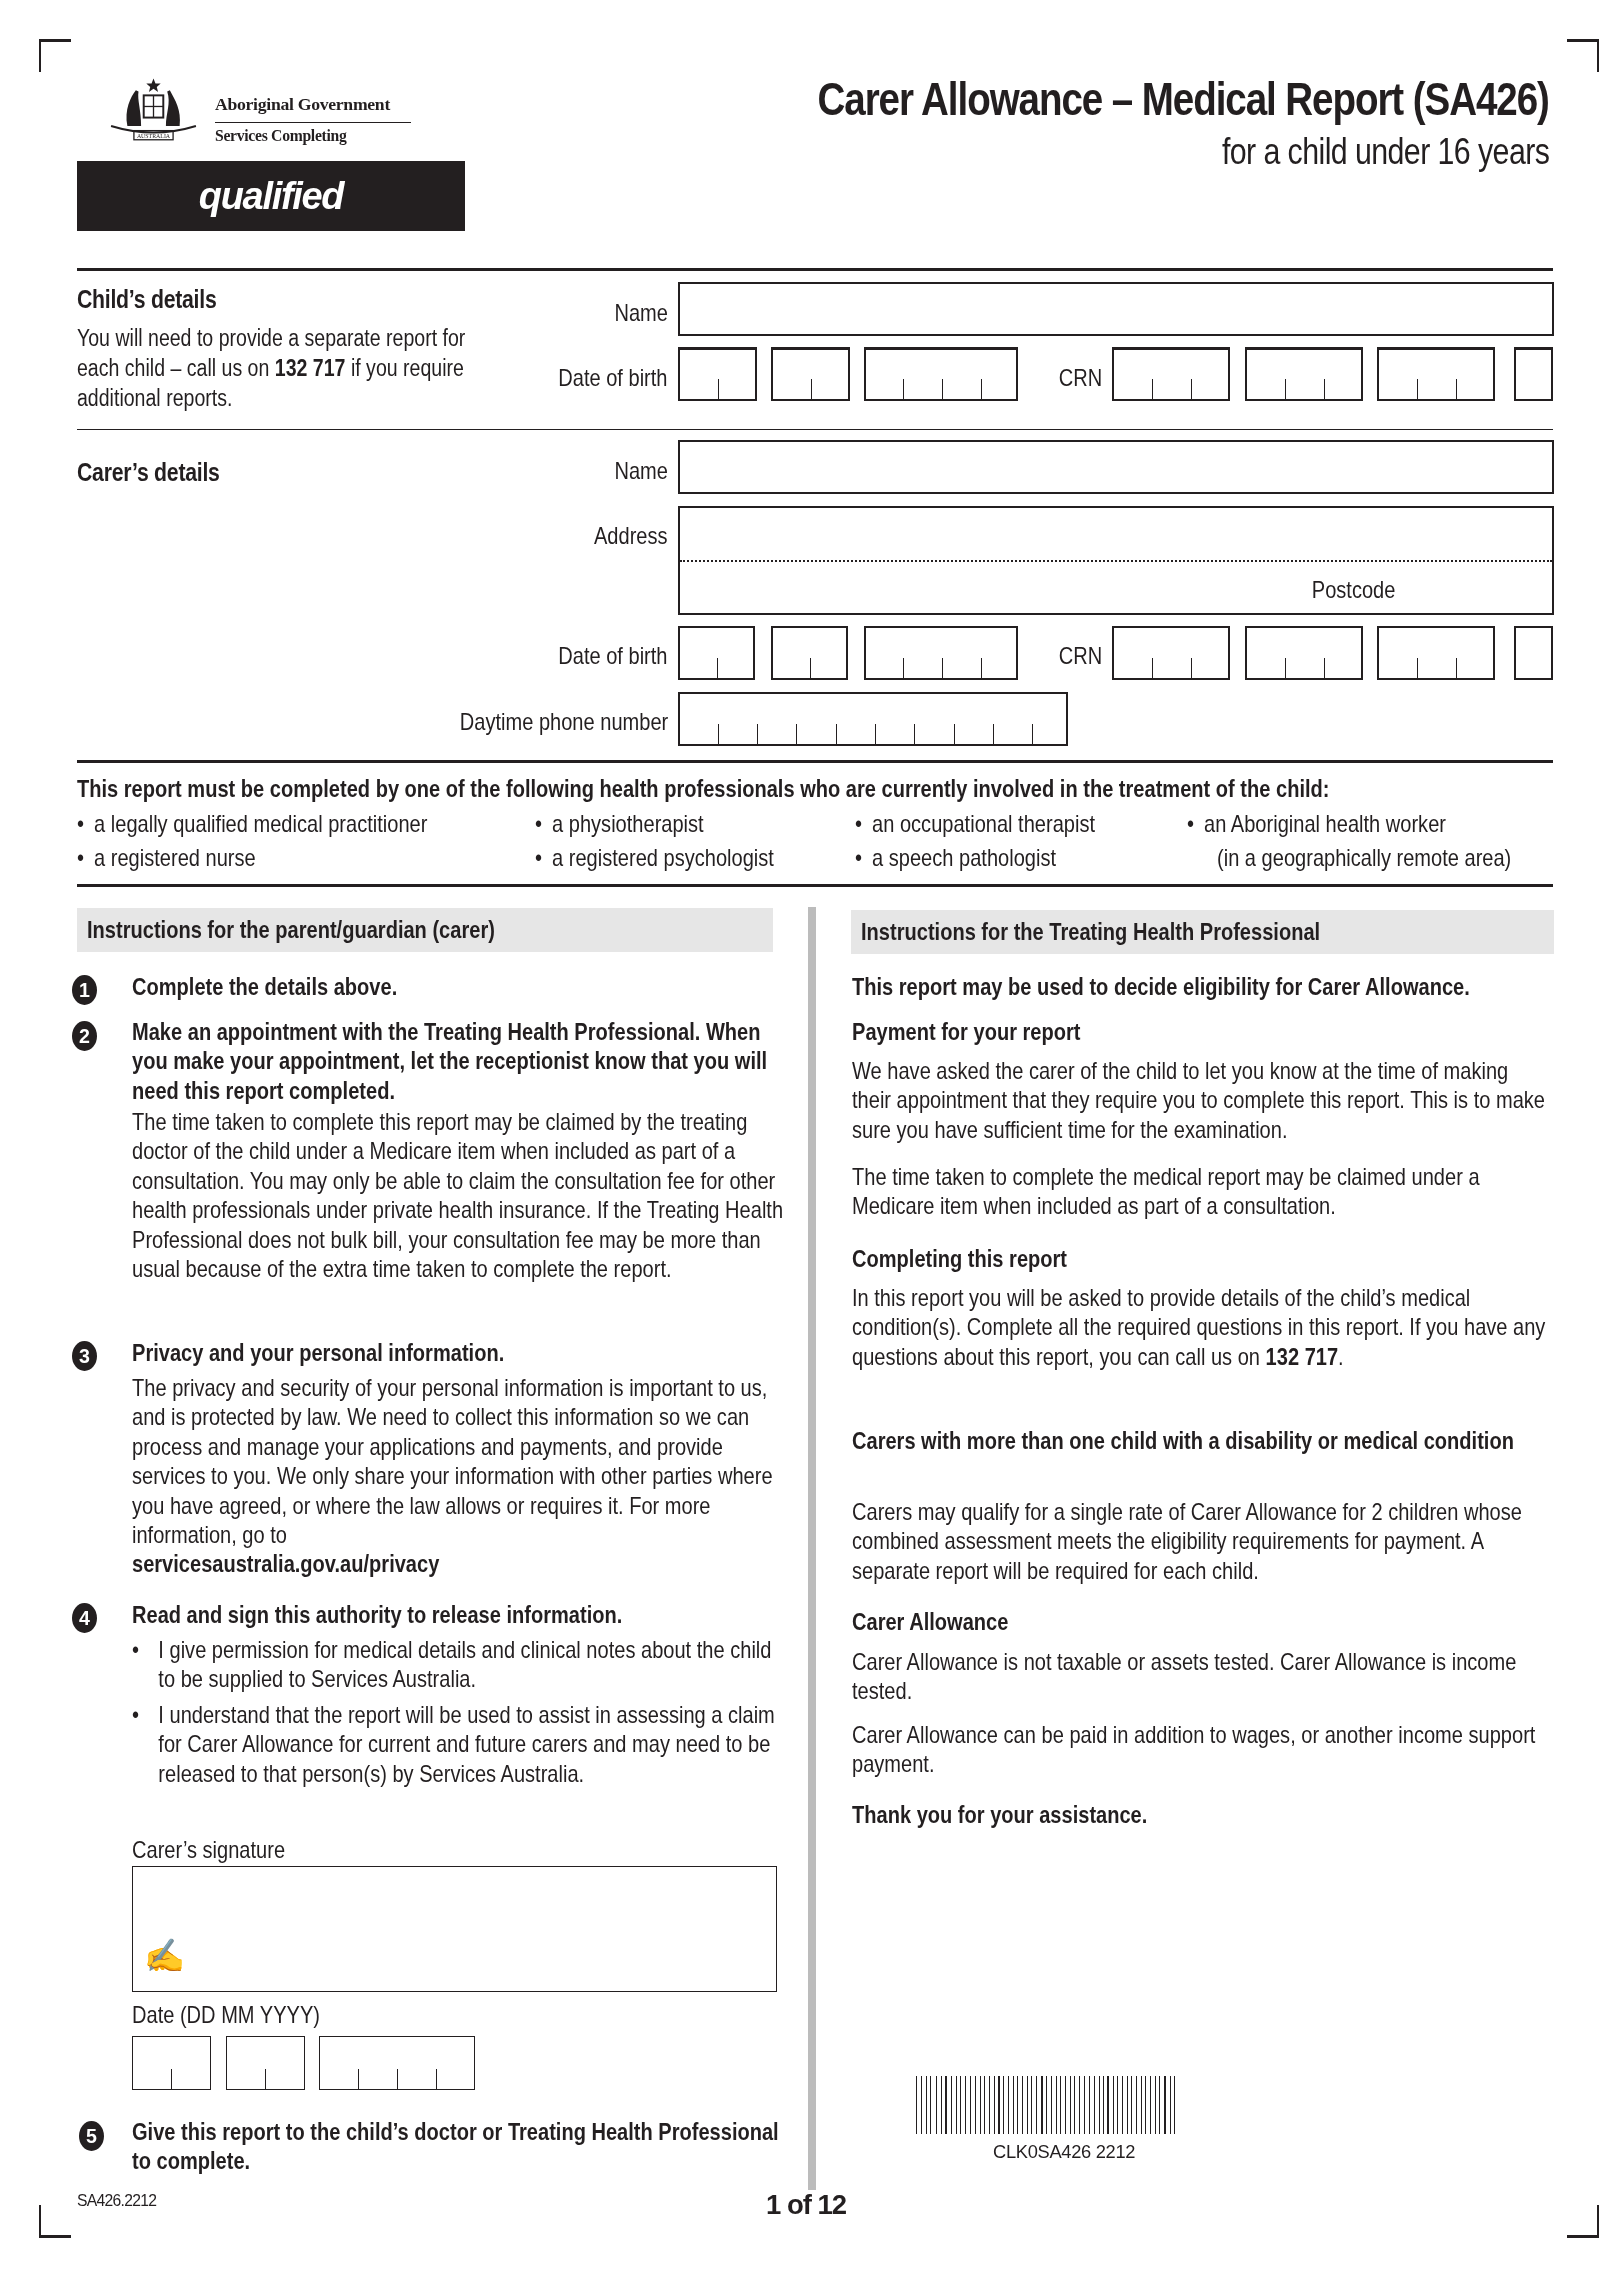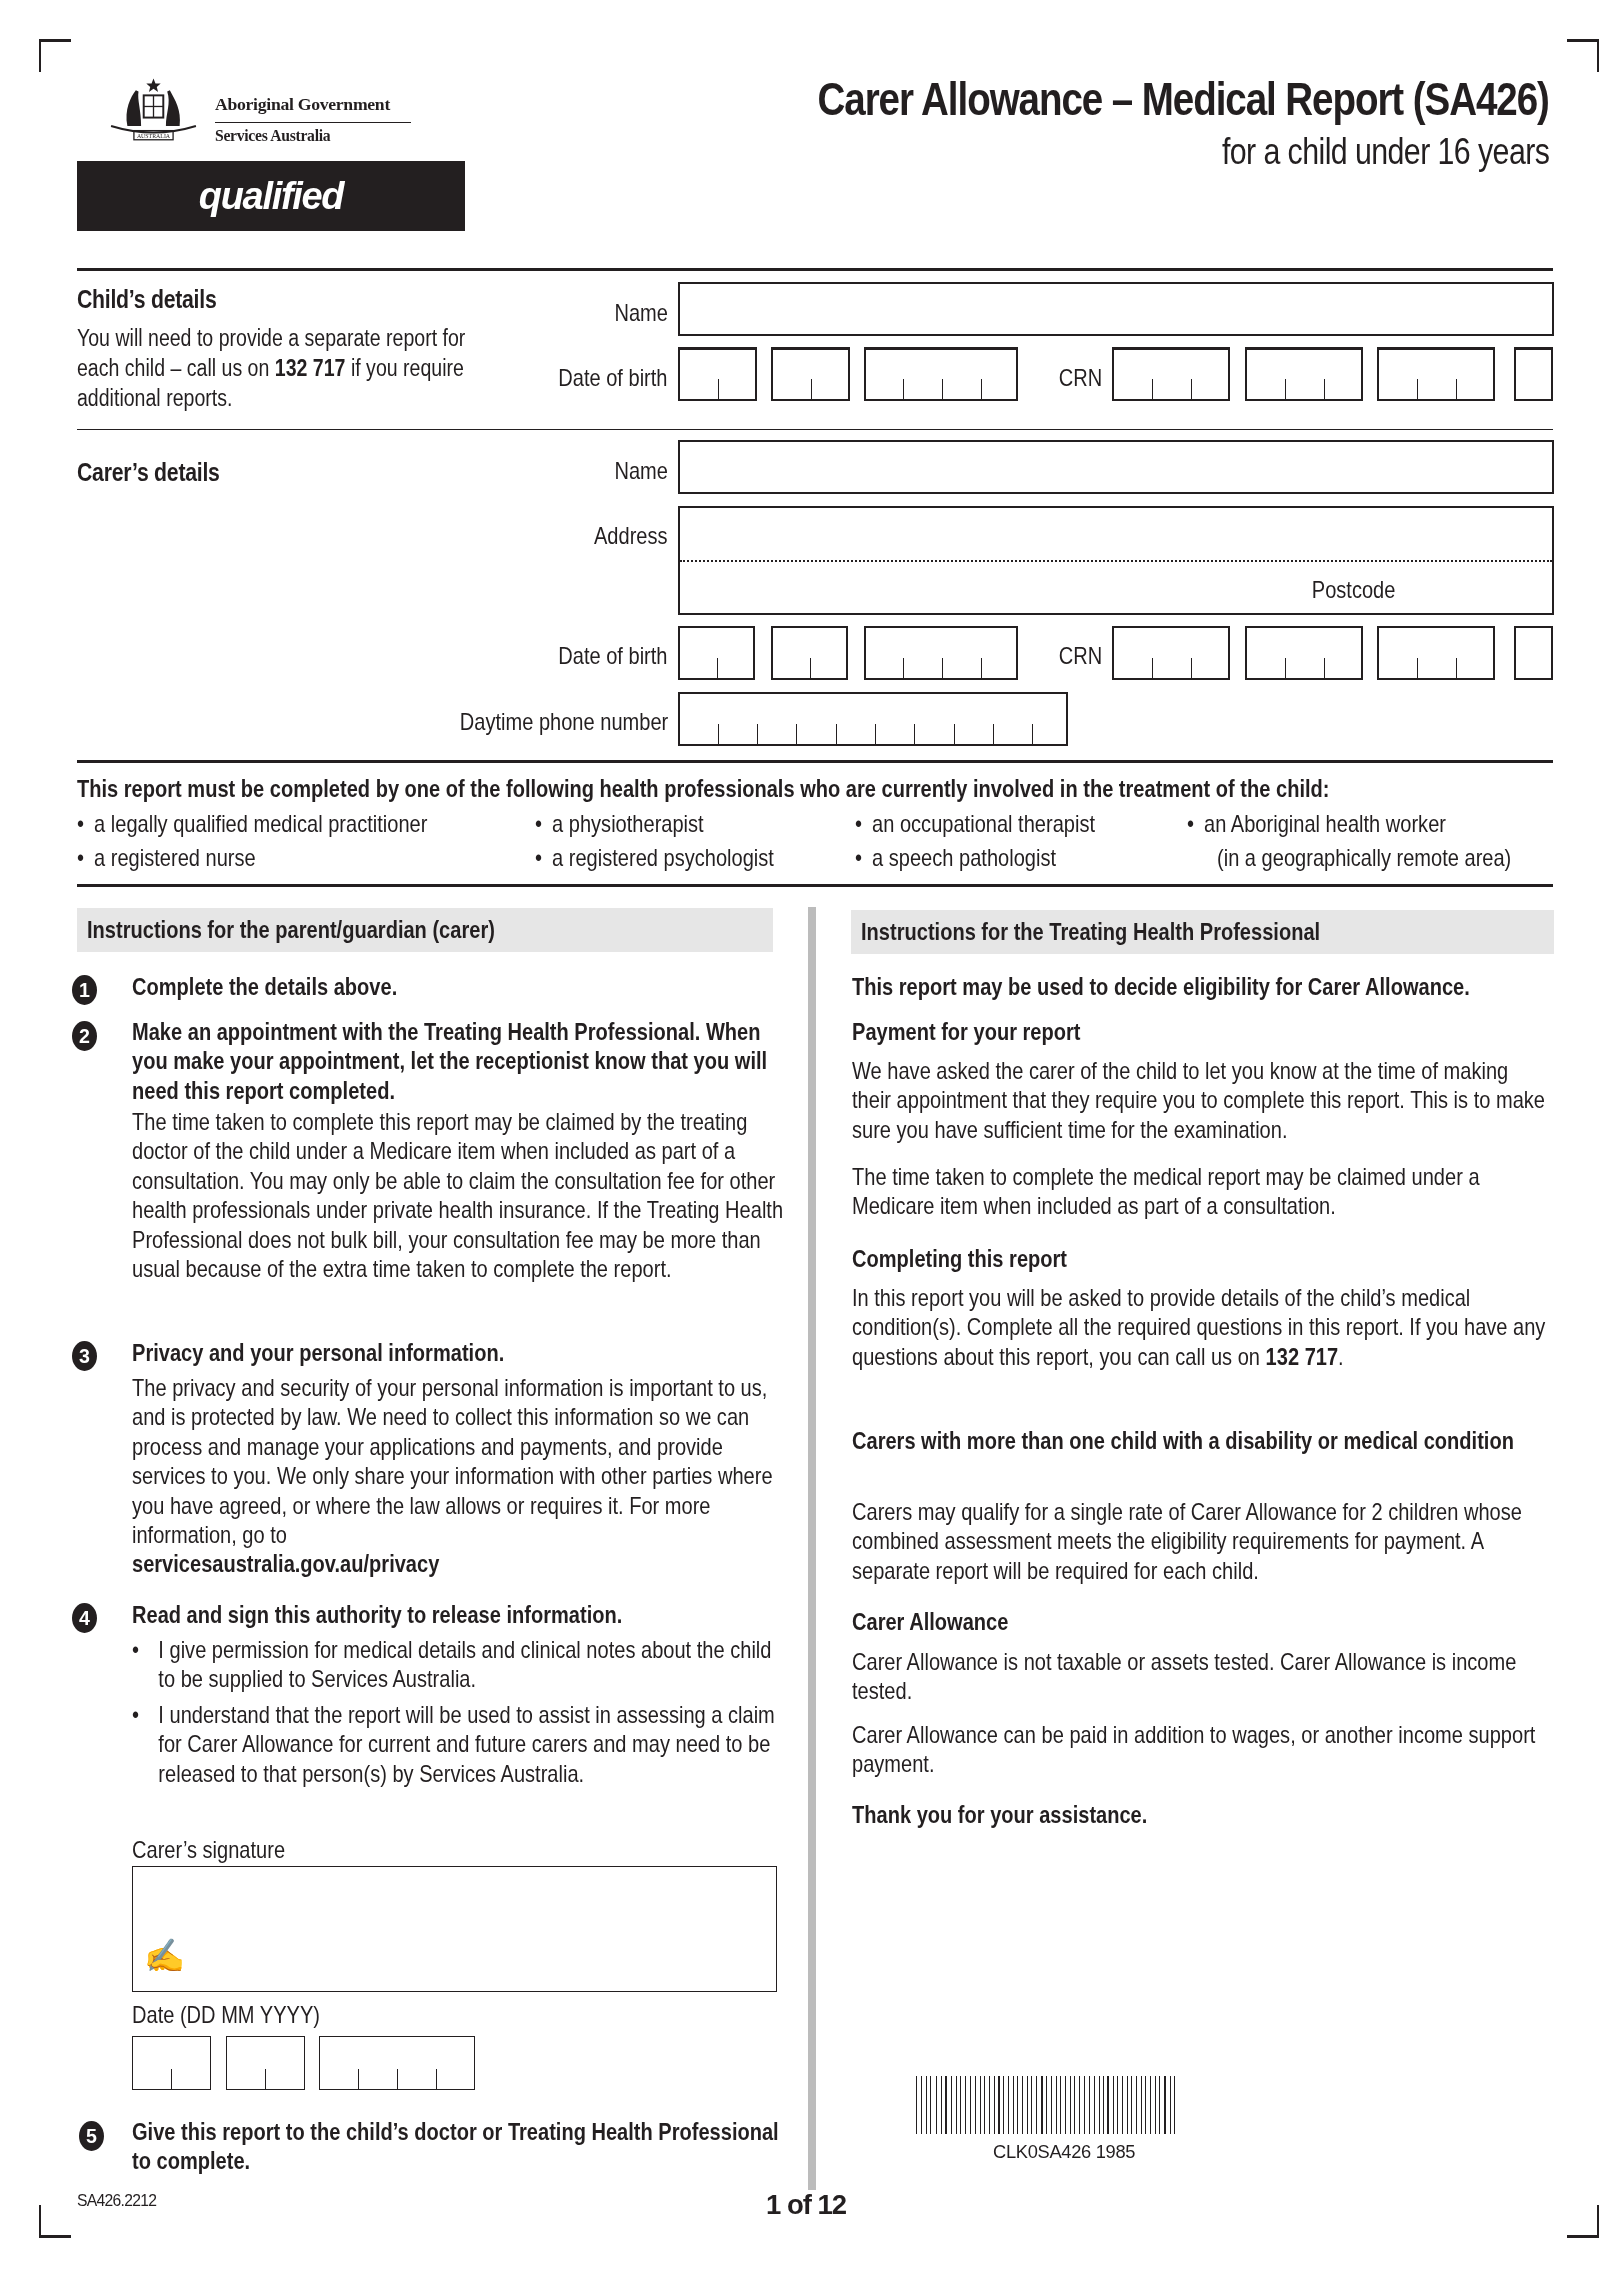--- a/index.html
+++ b/index.html
@@ -78,21 +78,21 @@
     <line x1="70" y1="45" x2="100" y2="45" stroke="#231f20" stroke-width="2"></line>
     <path d="M45,75 C40,50 50,30 58,20 L62,22 C60,35 66,50 66,75 Z" fill="#231f20"></path>
     <path d="M125,75 C128,50 118,35 110,20 L106,22 C112,40 104,55 104,75 Z" fill="#231f20"></path>
     <path d="M20,75 Q85,95 150,75" fill="none" stroke="#231f20" stroke-width="3"></path>
     <rect x="55" y="82" width="60" height="14" fill="none" stroke="#231f20" stroke-width="2"></rect>
     <text x="85" y="93" font-size="9" text-anchor="middle" fill="#231f20" font-family="Liberation Serif, serif">AUSTRALIA</text>
   </svg>
 </div>
 <div class="abs gov-name">Aboriginal Government</div>
 <div class="abs gov-rule"></div>
-<div class="abs gov-sub">Services Australia</div>
+<div class="abs gov-sub">Services Completing</div>
 <div class="abs centrelink">
     <span>qualified</span>
   </div>
 
 <div class="abs title">Carer Allowance – Medical Report (SA426)</div>
 <div class="abs subtitle">for a child under 16 years</div>
 
 <div class="rule-thick" style="top:268px;"></div>
 
 <div class="abs condensed sec-heading" style="left:77px; top:285px;">Child’s details</div>
@@ -383,16 +383,16 @@
     <i style="width: 1.3px; margin-right: 1.3px; background: transparent;"></i>
     <i style="width: 2px; margin-right: 2px;"></i>
     <i style="width: 1.3px; margin-right: 1.3px; background: transparent;"></i>
     <i style="width: 3.3px; margin-right: 1.3px;"></i>
     <i style="width: 1.3px; margin-right: 2px; background: transparent;"></i>
     <i style="width: 1.3px; margin-right: 1.3px;"></i>
     <i style="width: 2px; margin-right: 1.3px; background: transparent;"></i>
     <i style="width: 2px; margin-right: 2px;"></i>
     <i style="width: 1.3px; margin-right: 1.3px; background: transparent;"></i>
   </div>
-<div class="abs barcode-text">CLK0SA426 1985</div>
+<div class="abs barcode-text">CLK0SA426 2212</div>
 <div class="abs footer-code">SA426.2212</div>
 <div class="abs page-num">1 of 12</div>
 
 
 </body></html>

